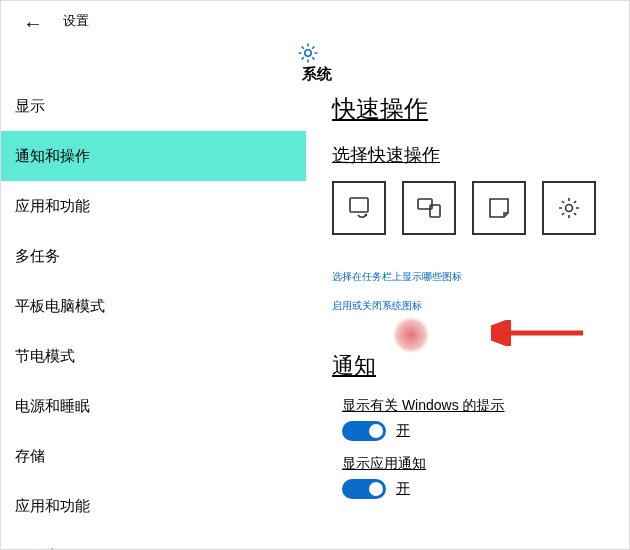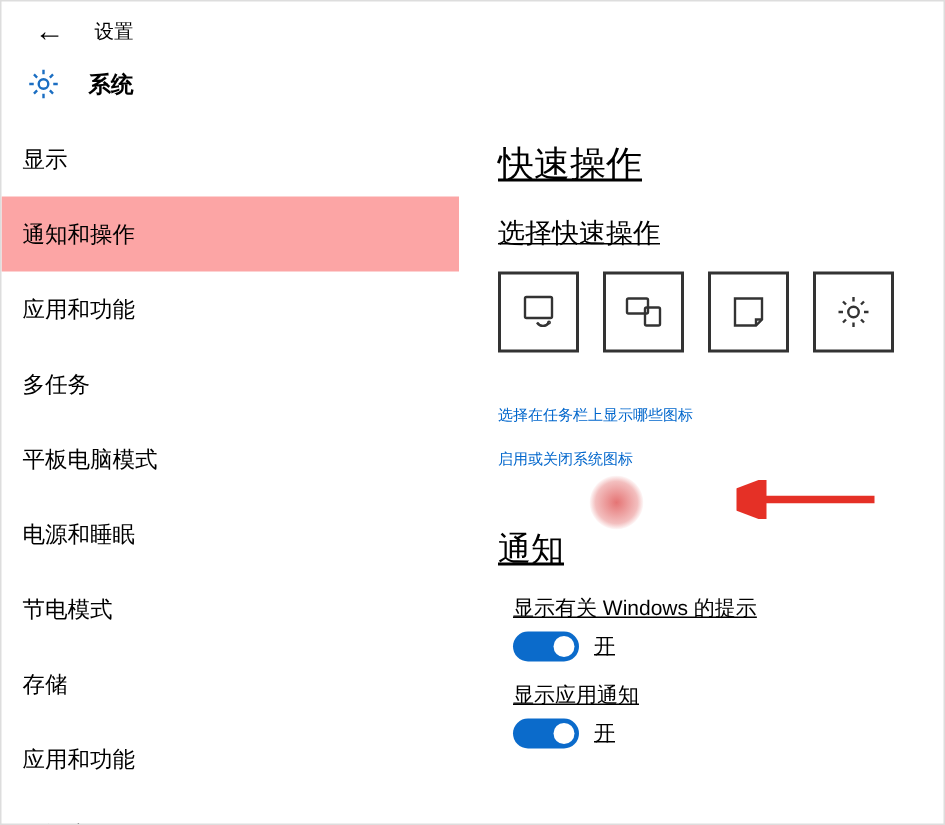--- a/index.html
+++ b/index.html
@@ -27,20 +27,21 @@
     padding-right: 20px;
   }
   .header-title {
     font-size: 13px;
   }
   .subheader {
     display: flex;
     align-items: center;
     padding: 4px 12px 10px 16px;
     height: 44px;
+    flex-direction: column;
   }
   .gear {
     color: #1b6ec2;
     margin-right: 18px;
   }
   .gear svg { display:block; }
   .subheader-title {
     font-weight: 700;
     font-size: 15px;
   }
@@ -56,21 +57,21 @@
   .sidebar-item {
     height: 50px;
     display: flex;
     align-items: center;
     padding-left: 14px;
     font-size: 15px;
     cursor: pointer;
     border-bottom: 0;
   }
   .sidebar-item.selected {
-    background: #fca5a5;
+    background: #5eead4;
     color: #000;
   }
   .main {
     flex: 1;
     padding: 12px 0 0 26px;
     overflow: hidden;
     text-decoration: underline;
   }
   .section-title {
     font-size: 24px;
@@ -184,24 +185,24 @@
     <div class="sidebar-item">
         <span>应用和功能</span>
       </div>
     <div class="sidebar-item">
         <span>多任务</span>
       </div>
     <div class="sidebar-item">
         <span>平板电脑模式</span>
       </div>
     <div class="sidebar-item">
+        <span>节电模式</span>
+      </div>
+    <div class="sidebar-item">
         <span>电源和睡眠</span>
-      </div>
-    <div class="sidebar-item">
-        <span>节电模式</span>
       </div>
     <div class="sidebar-item">
         <span>存储</span>
       </div>
     <div class="sidebar-item">
         <span>应用和功能</span>
       </div>
     <div class="sidebar-item">
         <span>默认应用</span>
       </div>

